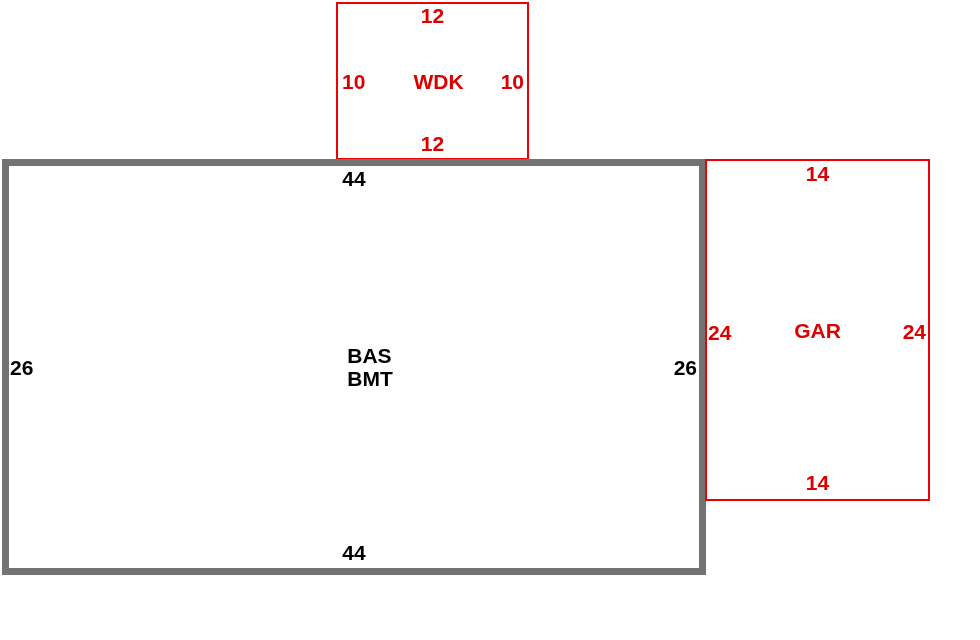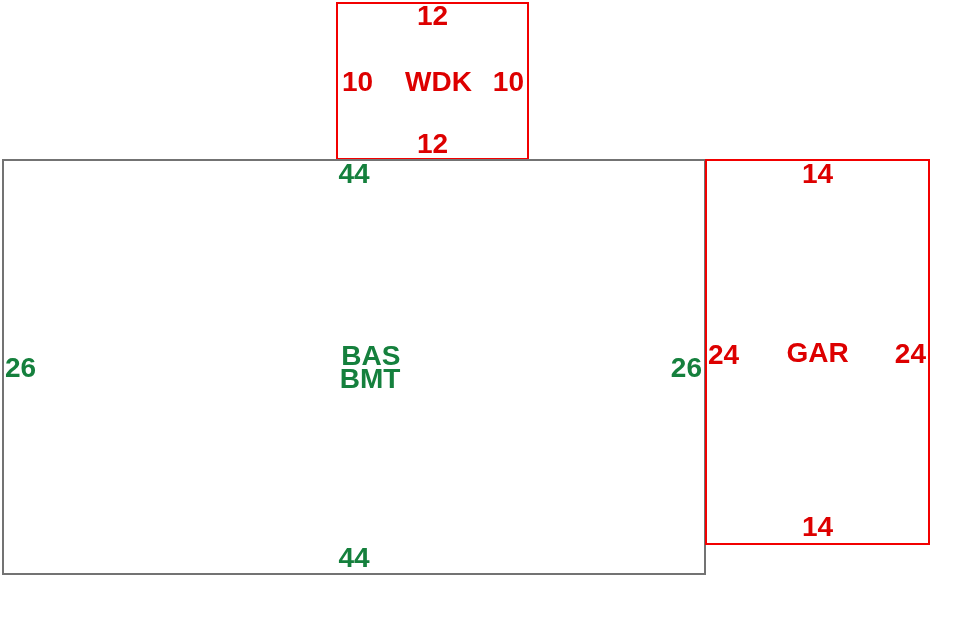--- a/index.html
+++ b/index.html
@@ -8,37 +8,37 @@
     background: #ffffff;
   }
   .sketch-canvas {
     position: relative;
     width: 980px;
     height: 640px;
     background: #ffffff;
     overflow: hidden;
     font-family: "Liberation Sans", sans-serif;
     font-weight: bold;
-    font-size: 28px;
+    font-size: 21px;
     line-height: 23px;
   }
   .room {
     position: absolute;
     box-sizing: border-box;
     background: transparent;
   }
   .room-red  { border: 2px solid #f20000; color: #dd0000; }
-  .room-blue { border: 2px solid #737373; color: #15803d; }
+  .room-blue { border: 7px solid #737373; color: #000000; }
 
   
   .room-wdk { left: 336px; top: 2px;   width: 193px; height: 158px; }
   
   .room-bas { left: 2px;   top: 159px; width: 704px; height: 416px; }
   
-  .room-gar { left: 705px; top: 159px; width: 225px; height: 386px; }
+  .room-gar { left: 705px; top: 159px; width: 225px; height: 342px; }
 
   .dim, .room-label {
     position: absolute;
     white-space: pre;
   }
   .dim-top {
     top: 1px; left: 50%;
     transform: translateX(-50%);
   }
   .dim-bottom {
@@ -49,21 +49,21 @@
     left: 1px; top: 50%;
     transform: translateY(-50%);
   }
   .dim-right {
     right: 1px; top: 50%;
     transform: translateY(-50%);
   }
   .room-label {
     left: 50%; top: 50%;
     transform: translate(-50%, -50%);
-    text-align: right;
+    text-align: left;
   }
   
   .room-wdk .dim-top    { top: 0; }
   .room-wdk .dim-bottom { bottom: 3px; }
   .room-wdk .dim-left   { left: 4px; }
   .room-wdk .dim-right  { right: 3px; }
   .room-wdk .room-label { margin-left: 6px; }
   .room-bas .dim-right  { right: 2px; }
   .room-bas .room-label { margin-left: 16px; }
   .room-gar .dim-bottom { bottom: 5px; }

